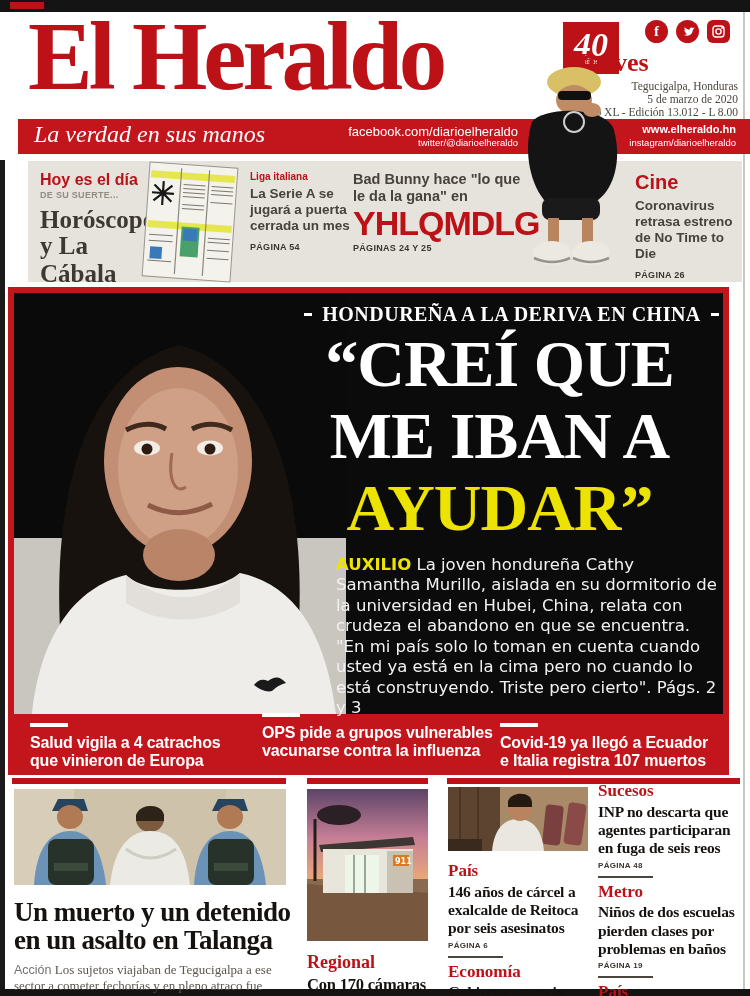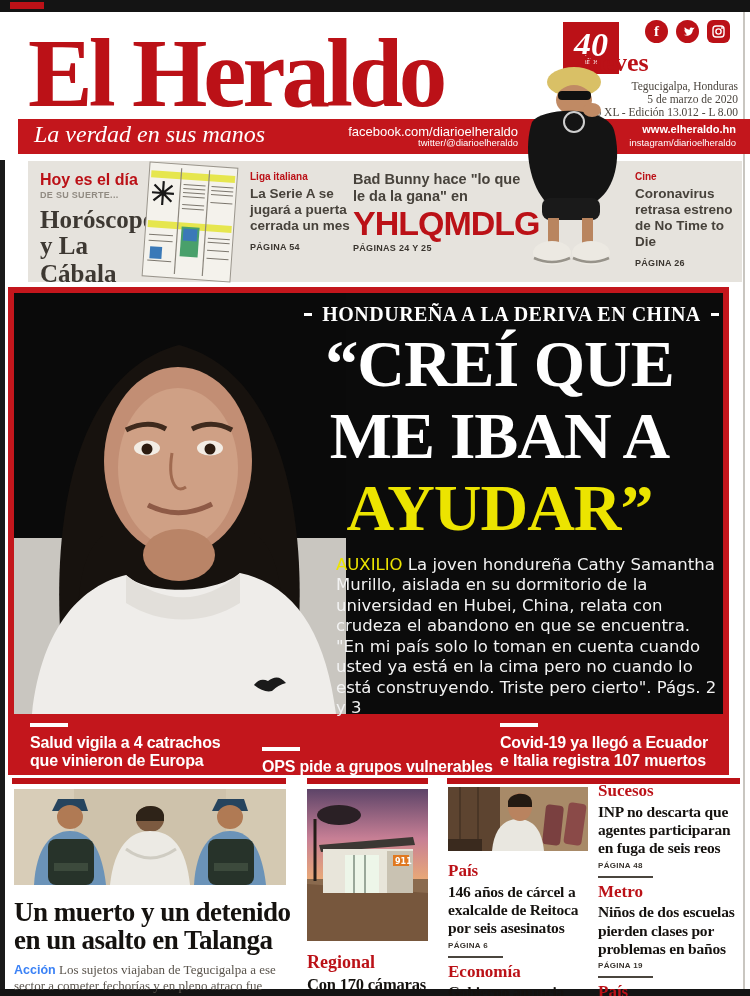--- a/index.html
+++ b/index.html
@@ -38,21 +38,21 @@
 </style>
 </head>
 <body>
 
 <div class="abs" style="left:0;top:0;width:750px;height:12px;background:#141414;"></div>
 <div class="abs" style="left:10px;top:2px;width:34px;height:7px;background:#bb1117;"></div>
 <div class="abs" style="left:0;top:160px;width:5px;height:836px;background:#1a1a1a;"></div>
 <div class="abs" style="left:0;top:989px;width:750px;height:7px;background:#141414;"></div>
 <div class="abs" style="left:743px;top:12px;width:2px;height:977px;background:#c9c6c0;"></div>
 
-<div class="abs logo" style="left:28px;top:25px;">El Heraldo</div>
+<div class="abs logo" style="left:28px;top:8px;">El Heraldo</div>
 
 <div class="abs badge" style="left:563px;top:22px;width:56px;height:52px;">
   <span class="serif" style="display:block;font-style:italic;font-weight:bold;font-size:34px;line-height:46px;">40</span>
   <span class="serif" style="display:block;font-size:9px;margin-top:-12px;">años</span>
 </div>
 
 <div class="abs" style="left:645px;top:20px;display:flex;gap:8px;">
   <div class="icon-circle">
     <span class="serif" style="font-weight:bold;font-size:15px;">f</span>
   </div>
@@ -131,21 +131,21 @@
     <div class="pg">PÁGINA 54</div>
   </div>
 
   <div class="abs" style="left:325px;top:10px;width:200px;">
     <div style="font-size:14.5px;font-weight:bold;color:#47423b;line-height:1.18;width:175px;">Bad Bunny hace "lo que le da la gana" en</div>
     <div class="red" style="font-size:34px;font-weight:bold;letter-spacing:-1px;line-height:1.1;">YHLQMDLG</div>
     <div class="pg">PÁGINAS 24 Y 25</div>
   </div>
 
   <div class="abs" style="left:607px;top:10px;width:100px;">
-    <div class="kick sans" style="font-size:10px;">Cine</div>
+    <div class="kick sans" style="font-size:20px;">Cine</div>
     <div style="font-size:13.5px;font-weight:bold;color:#47423b;line-height:1.18;margin:4px 0 8px 0;">Coronavirus retrasa estreno de No Time to Die</div>
     <div class="pg">PÁGINA 26</div>
   </div>
 </div>
 
 <svg class="abs" style="left:512px;top:60px;" width="120" height="212" viewBox="0 0 120 212">
   <ellipse cx="62" cy="22" rx="27" ry="15" fill="#d9c066"></ellipse>
   <ellipse cx="62" cy="40" rx="18" ry="15" fill="#c08a64"></ellipse>
   <rect x="46" y="31" width="33" height="9" rx="4" fill="#101010"></rect>
   <path d="M20,62 C32,46 94,46 102,70 C110,100 102,128 86,140 L32,140 C16,120 12,86 20,62 Z" fill="#141414"></path>
@@ -188,30 +188,30 @@
       <div class="kicker-dash"></div>
       <div class="serif" style="font-weight:bold;font-size:20px;letter-spacing:.5px;white-space:nowrap;">HONDUREÑA A LA DERIVA EN CHINA</div>
       <div class="kicker-dash"></div>
     </div>
 
     <div class="abs hl" style="left:262px;top:38px;width:447px;">“CREÍ QUE</div>
     <div class="abs hl" style="left:262px;top:110px;width:447px;">ME IBAN A</div>
     <div class="abs hl hl-y" style="left:262px;top:182px;width:447px;">AYUDAR”</div>
 
     <div class="abs dv" style="left:322px;top:262px;width:382px;font-size:16.5px;line-height:1.24;color:#f2f2f2;font-weight:500;">
-      <span style="color:#ece400;font-weight:normal;">AUXILIO</span>
+      <span style="color:#ece400;font-weight:bold;">AUXILIO</span>
       <span>La joven hondureña Cathy Samantha Murillo, aislada en su dormitorio de la universidad en Hubei, China, relata con crudeza el abandono en que se encuentra. "En mi país solo lo toman en cuenta cuando usted ya está en la cima pero no cuando lo está construyendo. Triste pero cierto". Págs. 2 y 3</span>
     </div>
   </div>
 
   <div class="abs strip-col" style="left:22px;top:436px;width:205px;">
     <div class="bar"></div>
     <div>Salud vigila a 4 catrachos que vinieron de Europa</div>
   </div>
-  <div class="abs strip-col" style="left:254px;top:460px;width:232px;">
+  <div class="abs strip-col" style="left:254px;top:426px;width:232px;">
     <div class="bar"></div>
     <div>OPS pide a grupos vulnerables vacunarse contra la influenza</div>
   </div>
   <div class="abs strip-col" style="left:492px;top:436px;width:218px;">
     <div class="bar"></div>
     <div>Covid-19 ya llegó a Ecuador e Italia registra 107 muertos</div>
   </div>
 </div>
 
 <div class="abs" style="left:12px;top:778px;width:274px;height:6px;background:#bb1117;"></div>
@@ -237,21 +237,21 @@
     <rect x="200" y="74" width="34" height="8" fill="#3c4a3c"></rect>
 
     <ellipse cx="136" cy="30" rx="14" ry="13" fill="#7c5a40"></ellipse>
     <path d="M122,26 C126,14 148,14 150,26 L150,32 L122,32 Z" fill="#2e2318"></path>
     <path d="M96,96 C100,58 116,42 136,42 C158,42 172,58 176,96 Z" fill="#eceae4"></path>
     <path d="M112,60 Q136,78 162,60" stroke="#cfccc2" stroke-width="3" fill="none"></path>
   </svg>
   <div class="lead-head" style="margin-top:9px;">Un muerto y un detenido</div>
   <div class="lead-head">en un asalto en Talanga</div>
   <div class="lead-body" style="margin-top:7px;">
-    <span class="sans" style="color:#3b82f6;font-weight:bold;font-size:12.5px;">Acción</span>
+    <span class="sans" style="color:#737373;font-weight:normal;font-size:12.5px;">Acción</span>
     <span>Los sujetos viajaban de Tegucigalpa a ese sector a cometer fechorías y en pleno atraco fue alertado el sistema 911, que frustró el robo</span>
     
   </div>
 </div>
 
 <div class="abs" style="left:307px;top:789px;width:121px;">
   <svg width="121" height="152" viewBox="0 0 121 152">
     <defs>
       <linearGradient id="sky" x1="0" y1="0" x2="0" y2="1">
         <stop offset="0" stop-color="#5d4468"></stop>

